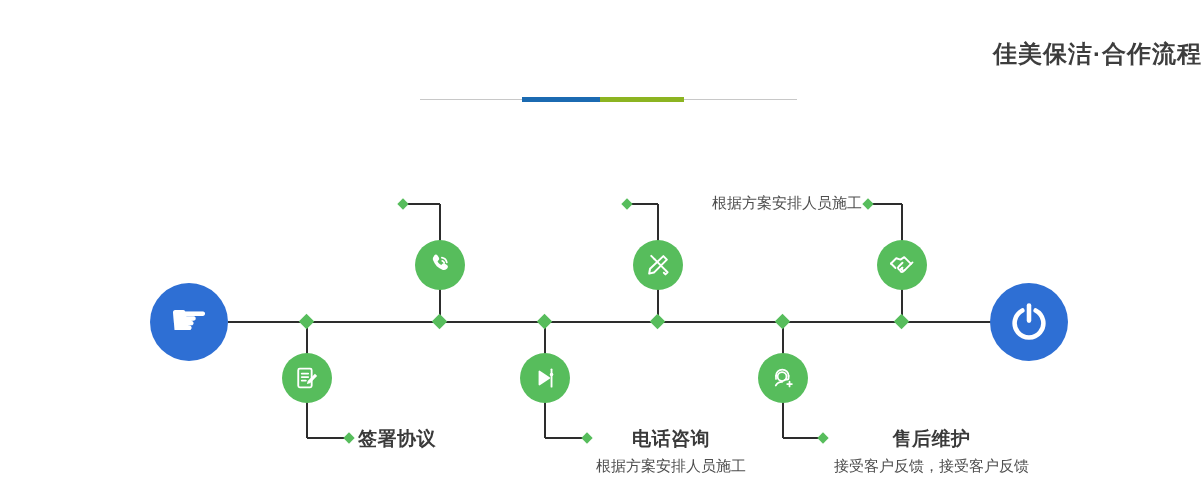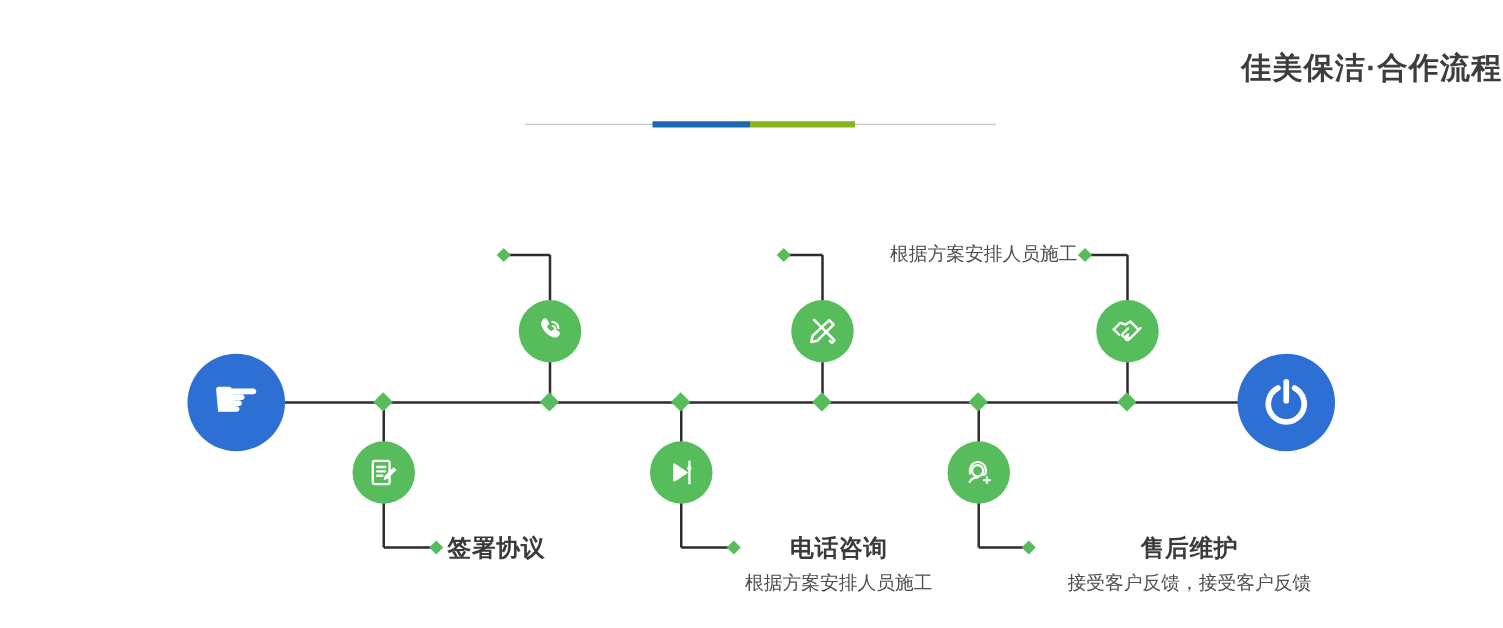--- a/index.html
+++ b/index.html
@@ -174,18 +174,18 @@
     <div class="step-desc">根据方案安排人员施工</div>
   </div>
 
   <div class="stepblock bottom" style="left:358px;top:426px;">
     <div class="step-title">签署协议</div>
   </div>
   <div class="stepblock bottom" style="left:596px;top:426px;">
     <div class="step-title">电话咨询</div>
     <div class="step-desc">根据方案安排人员施工</div>
   </div>
-  <div class="stepblock bottom" style="left:854px;top:426px;">
+  <div class="stepblock bottom" style="left:834px;top:426px;">
     <div class="step-title">售后维护</div>
     <div class="step-desc">接受客户反馈，接受客户反馈</div>
   </div>
 
 </div>
 
 </body></html>

